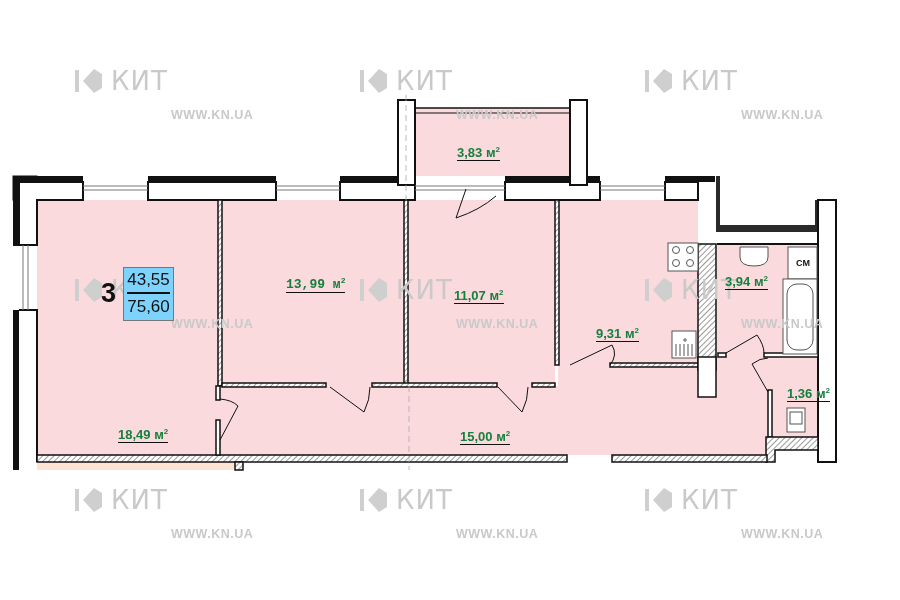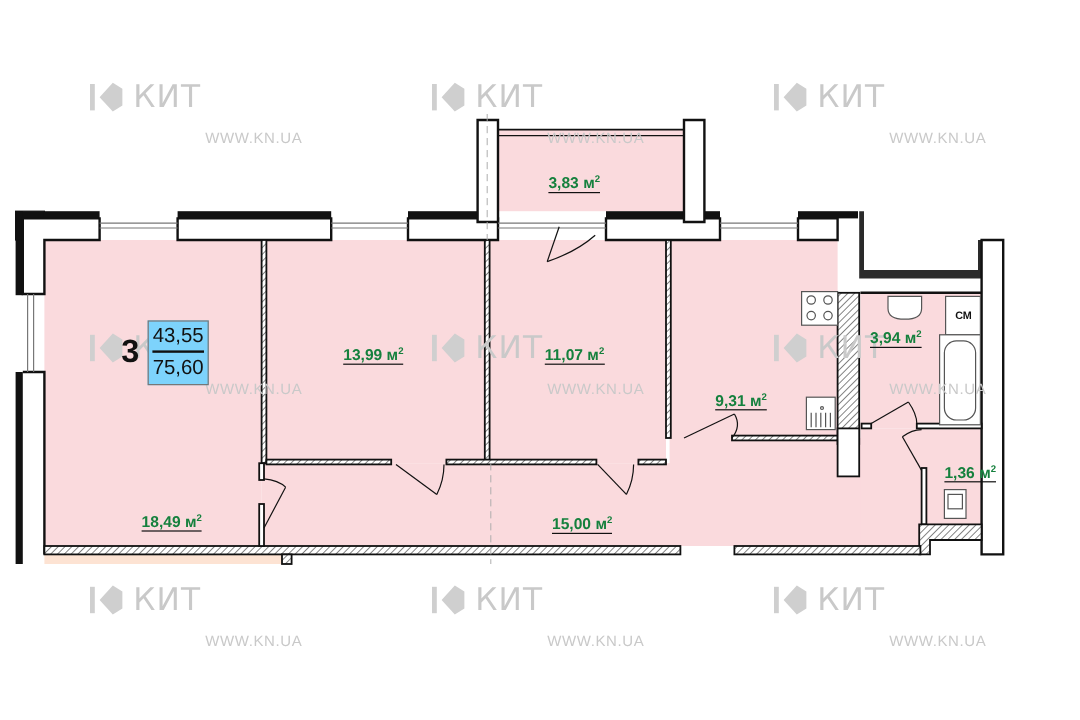--- a/index.html
+++ b/index.html
@@ -1,20 +1,20 @@
 <!DOCTYPE html>
 <html><head>
   <meta charset="utf-8">
   <style>
     html, body { margin: 0; padding: 0; }
     body { width: 900px; height: 600px; background: #ffffff; position: relative; overflow: hidden; font-family: "Liberation Sans", sans-serif; }
     #plan { position: absolute; left: 0; top: 0; }
     .wm { position: absolute; color: #c9c9c9; font-family: "DejaVu Sans", sans-serif; pointer-events: none; }
     .wm-logo { display: flex; align-items: flex-end; gap: 8px; font-size: 26px; letter-spacing: 1px; }
-    .wm-url { font-size: 12.5px; font-weight: normal; letter-spacing: 0.5px; font-family: "Liberation Sans", sans-serif; }
+    .wm-url { font-size: 12.5px; font-weight: bold; letter-spacing: 0.5px; font-family: "Liberation Sans", sans-serif; }
     .room-label { position: absolute; font-weight: bold; font-size: 13px; color: #15803d; border-bottom: 1.5px solid #111; line-height: 14px; white-space: nowrap; }
     .room-label sup { font-size: 8px; vertical-align: 5px; line-height: 0; }
     .apt-num { position: absolute; left: 101px; top: 278px; font-size: 27px; font-weight: bold; color: #111; }
     .apt-box { position: absolute; left: 123px; top: 267px; width: 49px; height: 52px; border: 1px solid #777; background: #7dd3fc; text-align: center; font-size: 17px; color: #111; }
     .apt-box div { line-height: 23px; }
     .apt-box .sep { height: 1.5px; background: #111; margin: 1px 3px; line-height: 0; }
     .cm { position: absolute; font-size: 9px; font-weight: bold; color: #111; }
   </style>
 </head>
 <body>
@@ -227,21 +227,21 @@
   </div>
 
 <div class="apt-num">3</div>
 <div class="apt-box">
   <div>43,55</div>
   <div class="sep"></div>
   <div>75,60</div>
 </div>
 
 <div class="room-label" style="left:457px;top:146px;"><span>3,83</span> <span>м</span><sup>2</sup></div>
-<div class="room-label" style="left:286px;top:289px;"><span>13,99</span> <span>м</span><sup>2</sup></div>
+<div class="room-label" style="left:286px;top:278px;font-family:Liberation Mono, monospace;"><span>13,99</span> <span>м</span><sup>2</sup></div>
 <div class="room-label" style="left:454px;top:289px;"><span>11,07</span> <span>м</span><sup>2</sup></div>
 <div class="room-label" style="left:596px;top:327px;"><span>9,31</span> <span>м</span><sup>2</sup></div>
 <div class="room-label" style="left:725px;top:275px;"><span>3,94</span> <span>м</span><sup>2</sup></div>
 <div class="room-label" style="left:787px;top:387px;"><span>1,36</span> <span>м</span><sup>2</sup></div>
 <div class="room-label" style="left:118px;top:428px;"><span>18,49</span> <span>м</span><sup>2</sup></div>
 <div class="room-label" style="left:460px;top:430px;"><span>15,00</span> <span>м</span><sup>2</sup></div>
 
 <div class="cm" style="left:796px;top:258px;">СМ</div>
 
 </body></html>

